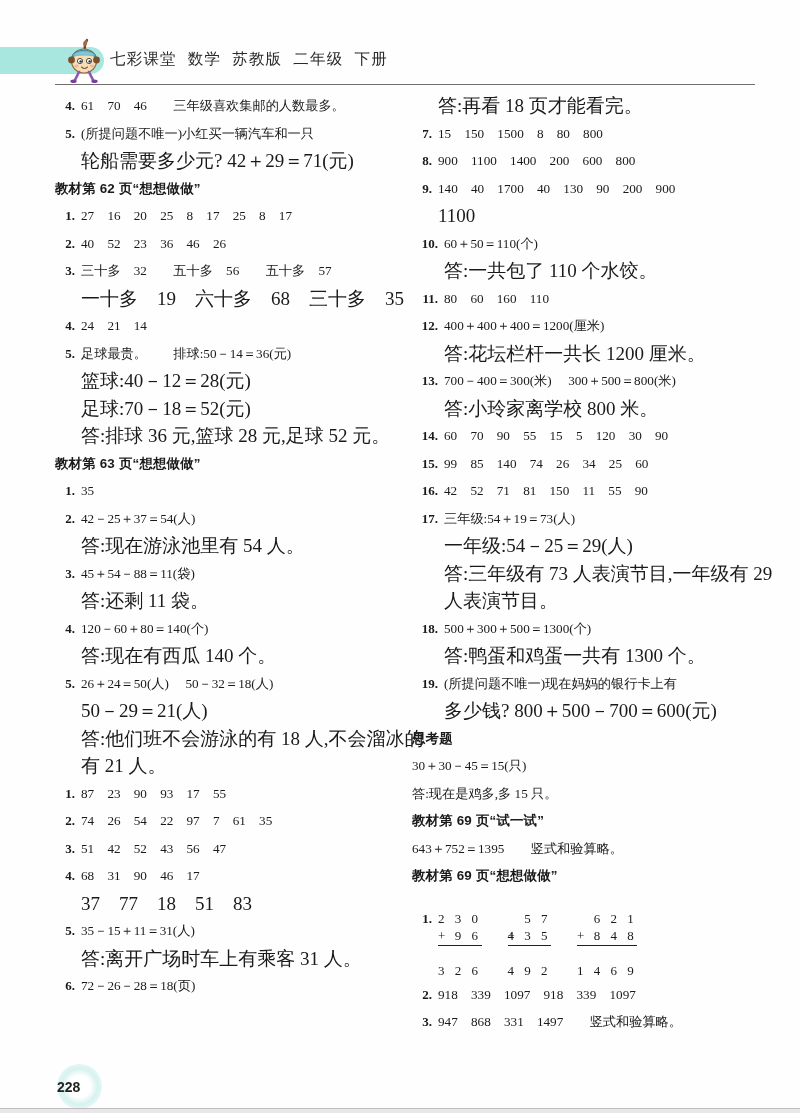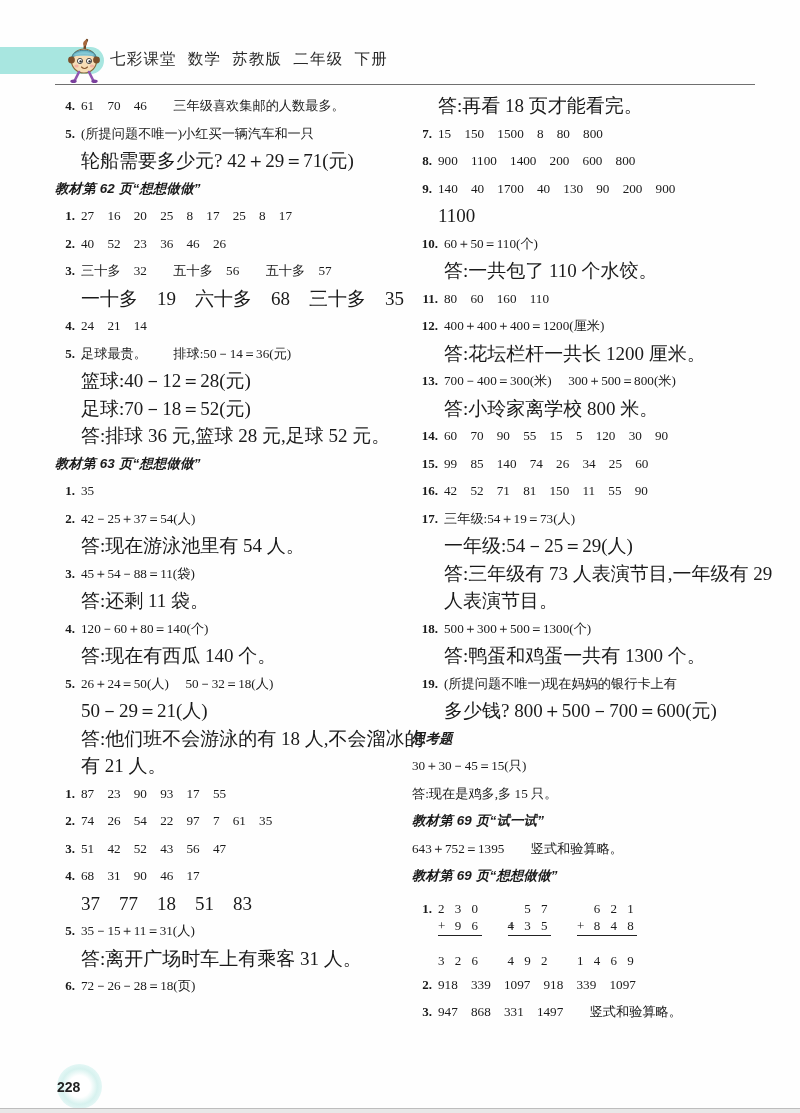--- a/index.html
+++ b/index.html
@@ -105,38 +105,37 @@
   }
   .cont.wide { padding-left: 32px; }
 
   .section-head {
     font-weight: bold;
     font-size: 13.4px;
     line-height: 27.5px;
     letter-spacing: 0.2px;
     font-family: "Liberation Sans", "DejaVu Sans", sans-serif;
     white-space: nowrap;
-    font-style: italic;
   }
   .exercise-head {
     text-align: center;
     font-weight: bold;
     font-size: 14px;
     line-height: 30px;
     letter-spacing: 7px;
     padding-right: 7px;
     font-family: "Liberation Sans", "DejaVu Sans", sans-serif;
   }
 
   
   .vcalc-row {
     display: flex;
     padding-left: 24px;
     gap: 26px;
-    margin-top: 10px;
+    margin-top: 20px;
     margin-bottom: 2px;
     text-align: right;
   }
   .vcalc {
     font-size: 13px;
     line-height: 17px;
     font-family: "Liberation Serif", serif;
   }
   .vcalc .vline {
     display: flex;

